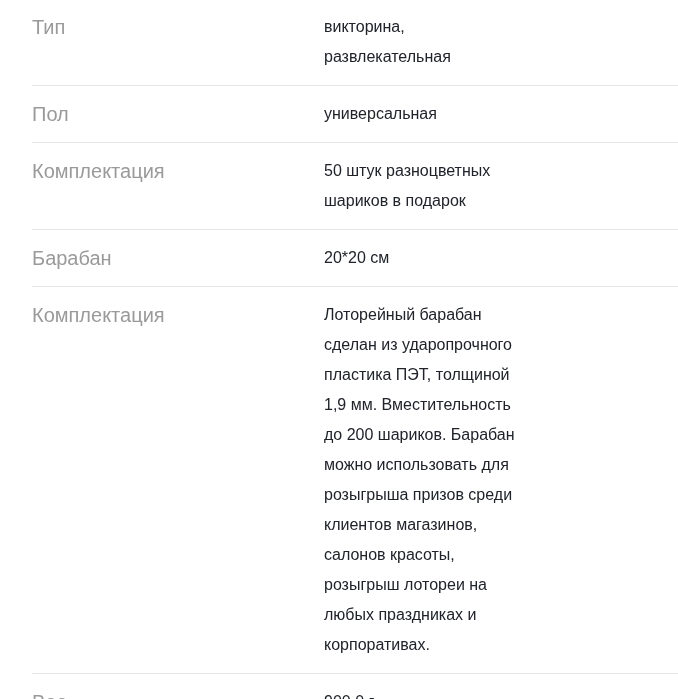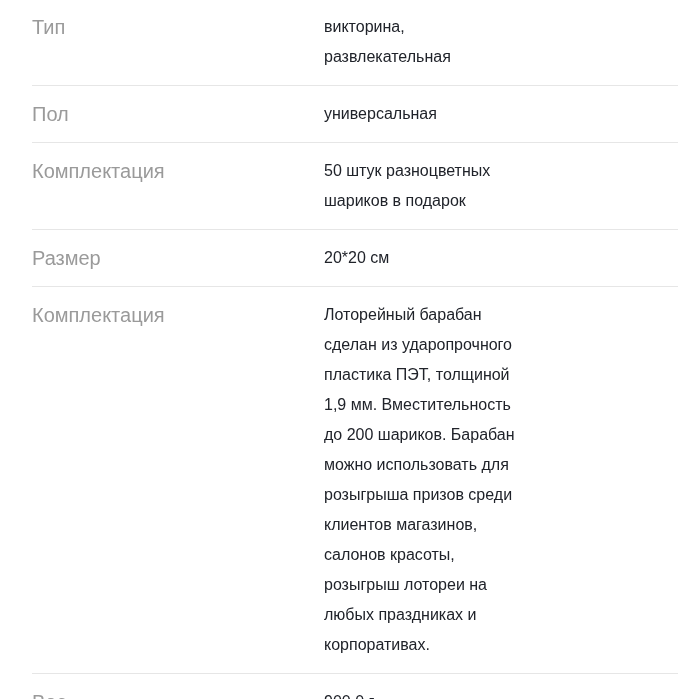--- a/index.html
+++ b/index.html
@@ -97,21 +97,21 @@
       <td class="cell-value">50 штук разноцветных
 шариков в подарок</td>
     </tr>
     <tr class="divider-row">
       <td colspan="2">
           <div class="divider"></div>
         </td>
     </tr>
 
     <tr class="spec-row">
-      <td class="cell-label">Размер</td>
+      <td class="cell-label">Барабан</td>
       <td class="cell-value">20*20 см</td>
     </tr>
     <tr class="divider-row">
       <td colspan="2">
           <div class="divider"></div>
         </td>
     </tr>
 
     <tr class="spec-row">
       <td class="cell-label">Комплектация</td>

